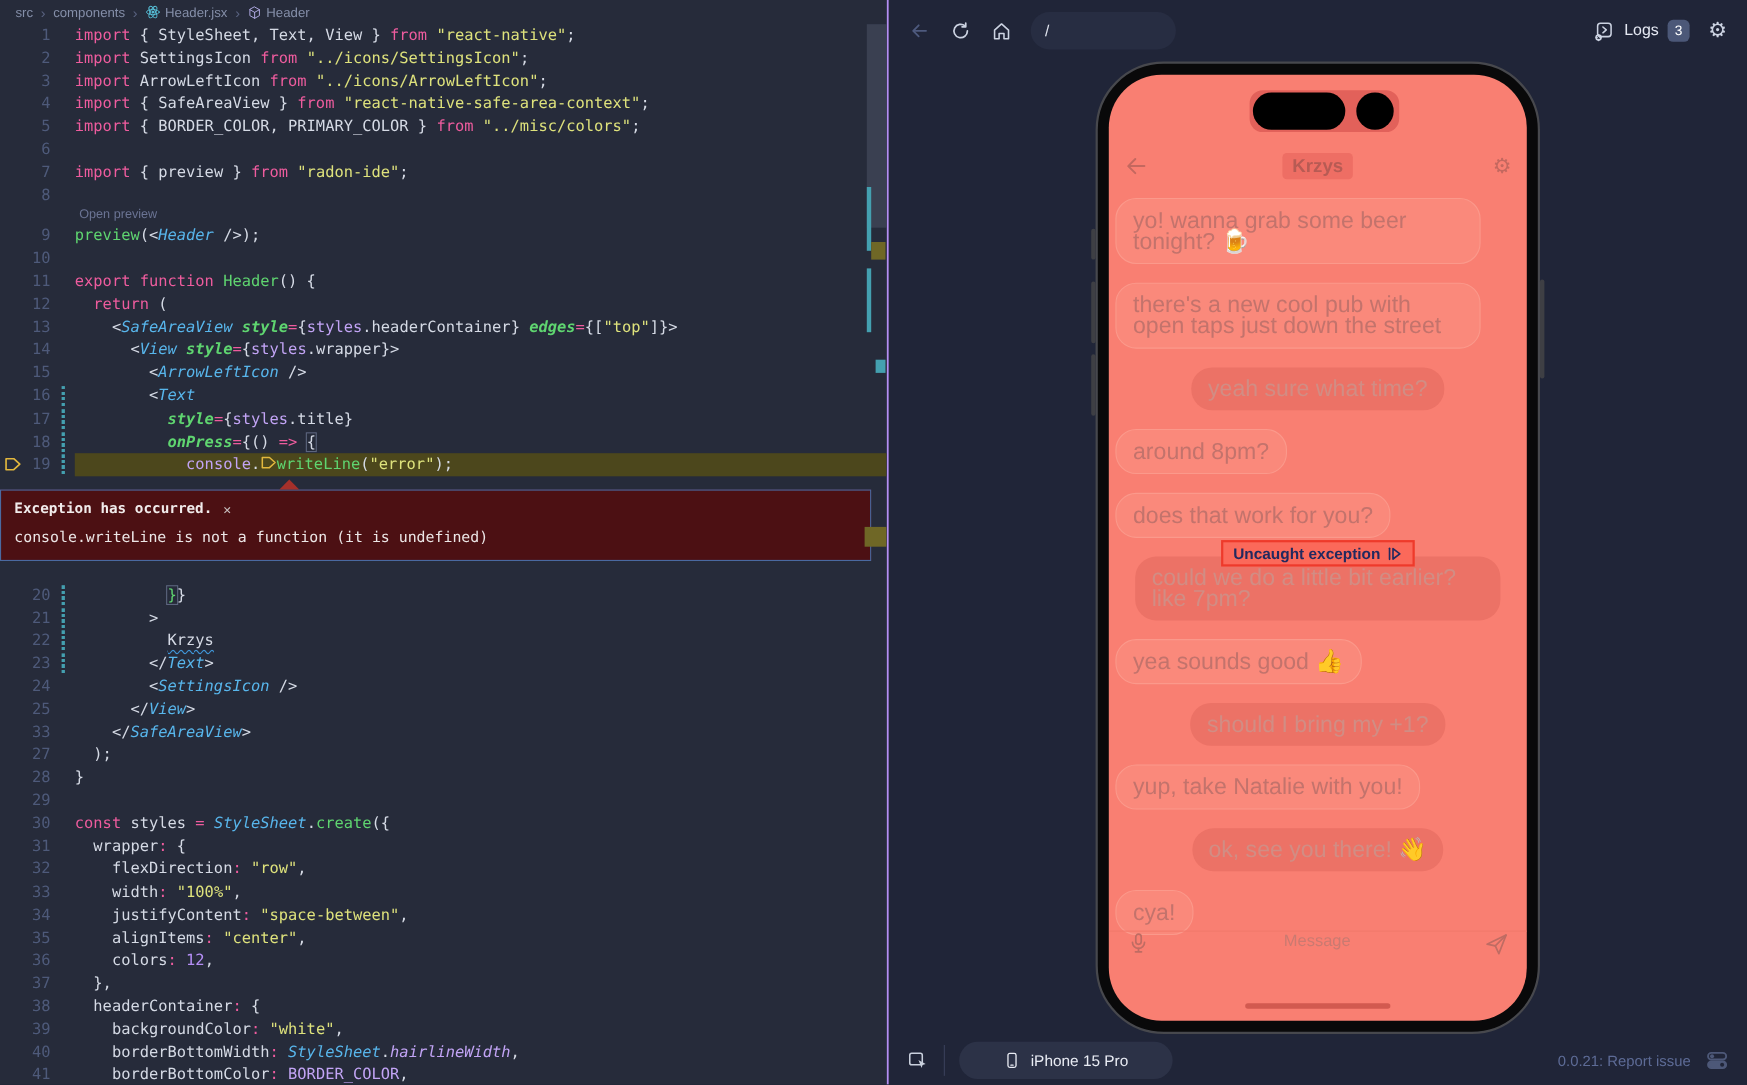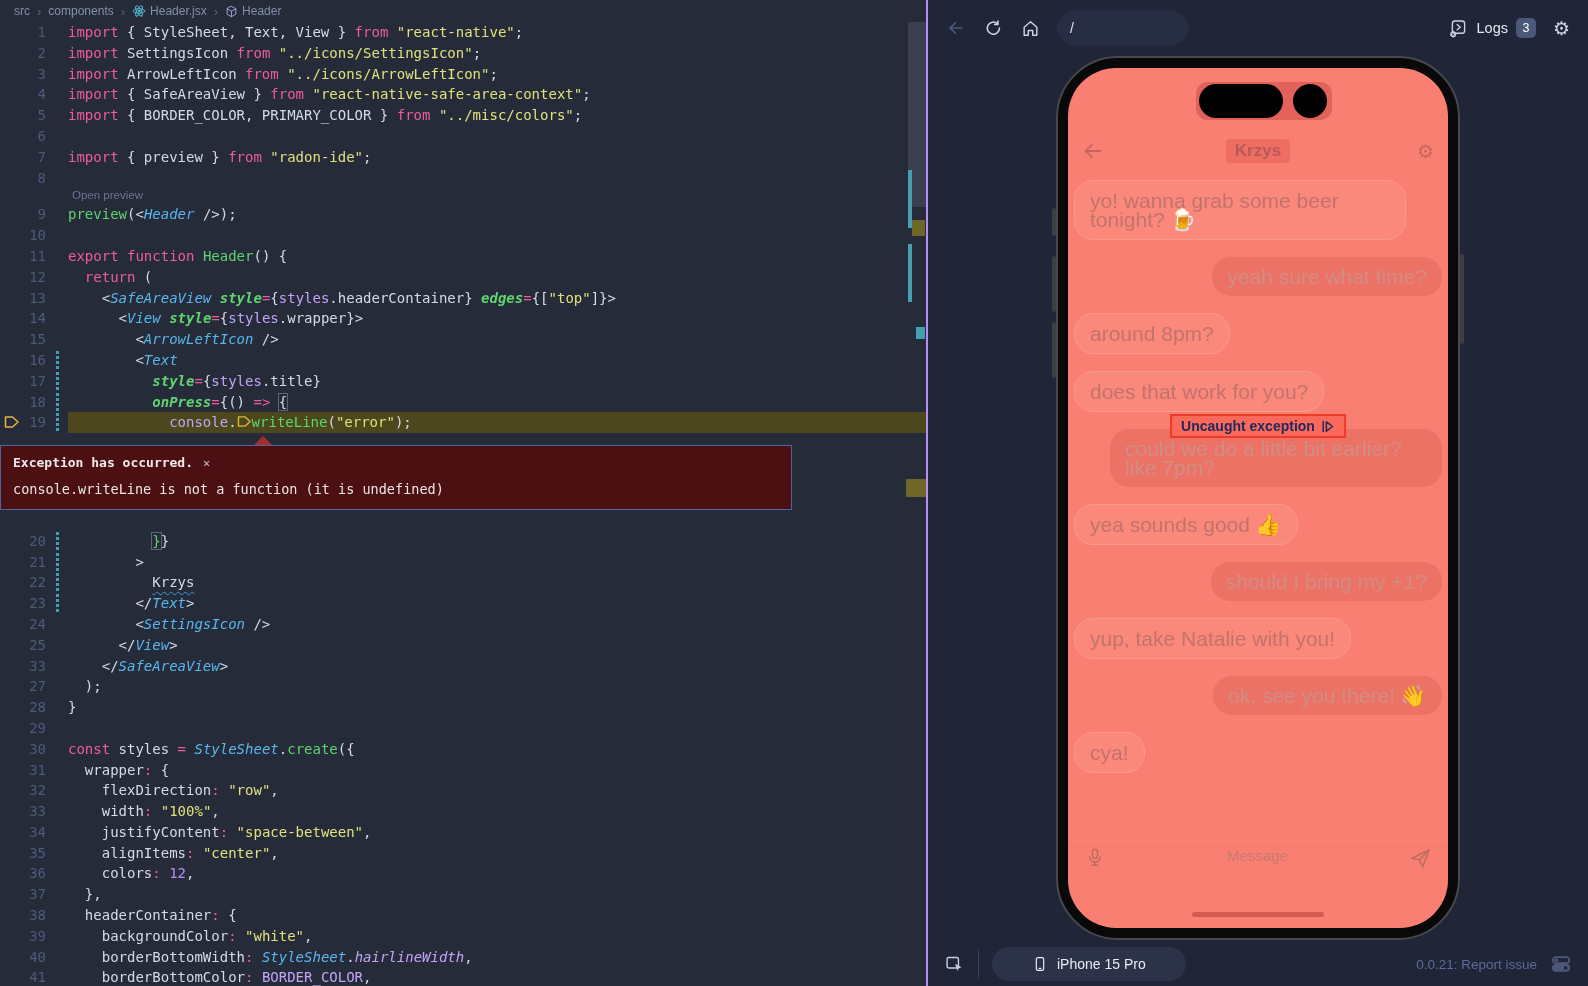--- a/index.html
+++ b/index.html
@@ -4,21 +4,21 @@
 <style>
   * { box-sizing: border-box; }
   html,body { margin:0; padding:0; }
   body {
     width:1588px; height:986px; overflow:hidden;
     background:#202538; font-family:"Liberation Sans", sans-serif;
   }
   .app { display:flex; width:1588px; height:986px; }
 
   
-  .editor-pane { width:926px; flex:none; background:#262b3a; position:relative; overflow:hidden; }
+  .editor-pane { width:806px; flex:none; background:#262b3a; position:relative; overflow:hidden; }
   .breadcrumb { height:22px; display:flex; align-items:center; gap:6px; padding-left:14px;
                 font-size:12px; color:#858fa9; }
   .crumb-sep { color:#596280; font-size:13px; margin:0 1px; }
   .crumb-item { display:flex; align-items:center; gap:4px; }
 
   .code { font-family:"DejaVu Sans Mono", monospace; font-size:14px; line-height:20.8px; }
   .row { display:flex; height:20.8px; white-space:pre; position:relative; }
   .gutter { width:68px; flex:none; text-align:right; padding-right:22px;
             color:#4e5a7a; position:relative; z-index:2; }
   .content { flex:1; color:#d5dae5; position:relative; z-index:2; }
@@ -84,21 +84,21 @@
   .island-cam { position:absolute; right:5px; top:2px; width:34px; height:34px; border-radius:50%; background:#000; }
 
   .chat-header { position:absolute; top:66px; left:0; right:0; height:34px;
                  display:flex; align-items:center; padding:0 14px; }
   .chat-title { position:absolute; left:50%; transform:translateX(-50%); background:#ee6e64;
                 color:#b75b54; font-weight:bold; font-size:17px; padding:2px 9px; border-radius:4px; }
   .chat-gear { margin-left:auto; font-size:19px; color:#c4685f; line-height:1; cursor:pointer; }
 
   .msgs { position:absolute; top:112px; left:6px; right:6px; display:flex; flex-direction:column; gap:17px; }
   .msg-row { display:flex; position:relative; }
-  .msg-row.right { justify-content:flex-end; }
+  .msg-row.right { justify-content:center; }
   .bubble { border-radius:19px; padding:10px 15px; font-size:21px; line-height:19px; max-width:332px; }
   .bubble.left  { background:#fa897b; border:1px solid #fb998b; color:#c3736c; }
   .bubble.right { background:#ec7266; color:#d18d84; }
 
   .err-badge { position:absolute; top:-15px; left:50%; transform:translateX(-50%); z-index:5;
                display:flex; align-items:center; gap:5px; background:#fb695a; border:2px solid #ee3a2b;
                border-radius:0; padding:2px 9px; color:#22295f; font-weight:bold; font-size:14px;
                white-space:nowrap; cursor:pointer; }
 
   .input-bar { position:absolute; left:0; right:0; bottom:26px; height:56px;
@@ -290,20 +290,23 @@
                 </svg>
               </span>
             <span class="chat-title">Krzys</span>
             <span class="chat-gear">⚙</span>
           </div>
 
           <div class="msgs" id="msgs">
               <div class="msg-row left">
                 <div class="bubble left">yo! wanna grab some beer tonight? 🍺</div>
               </div>
+              <div class="msg-row left">
+                <div class="bubble left">there's a new cool pub with open taps just down the street</div>
+              </div>
               <div class="msg-row right">
                 <div class="bubble right">yeah sure what time?</div>
               </div>
               <div class="msg-row left">
                 <div class="bubble left">around 8pm?</div>
               </div>
               <div class="msg-row left">
                 <div class="bubble left">does that work for you?</div>
               </div>
               <div class="msg-row right">

